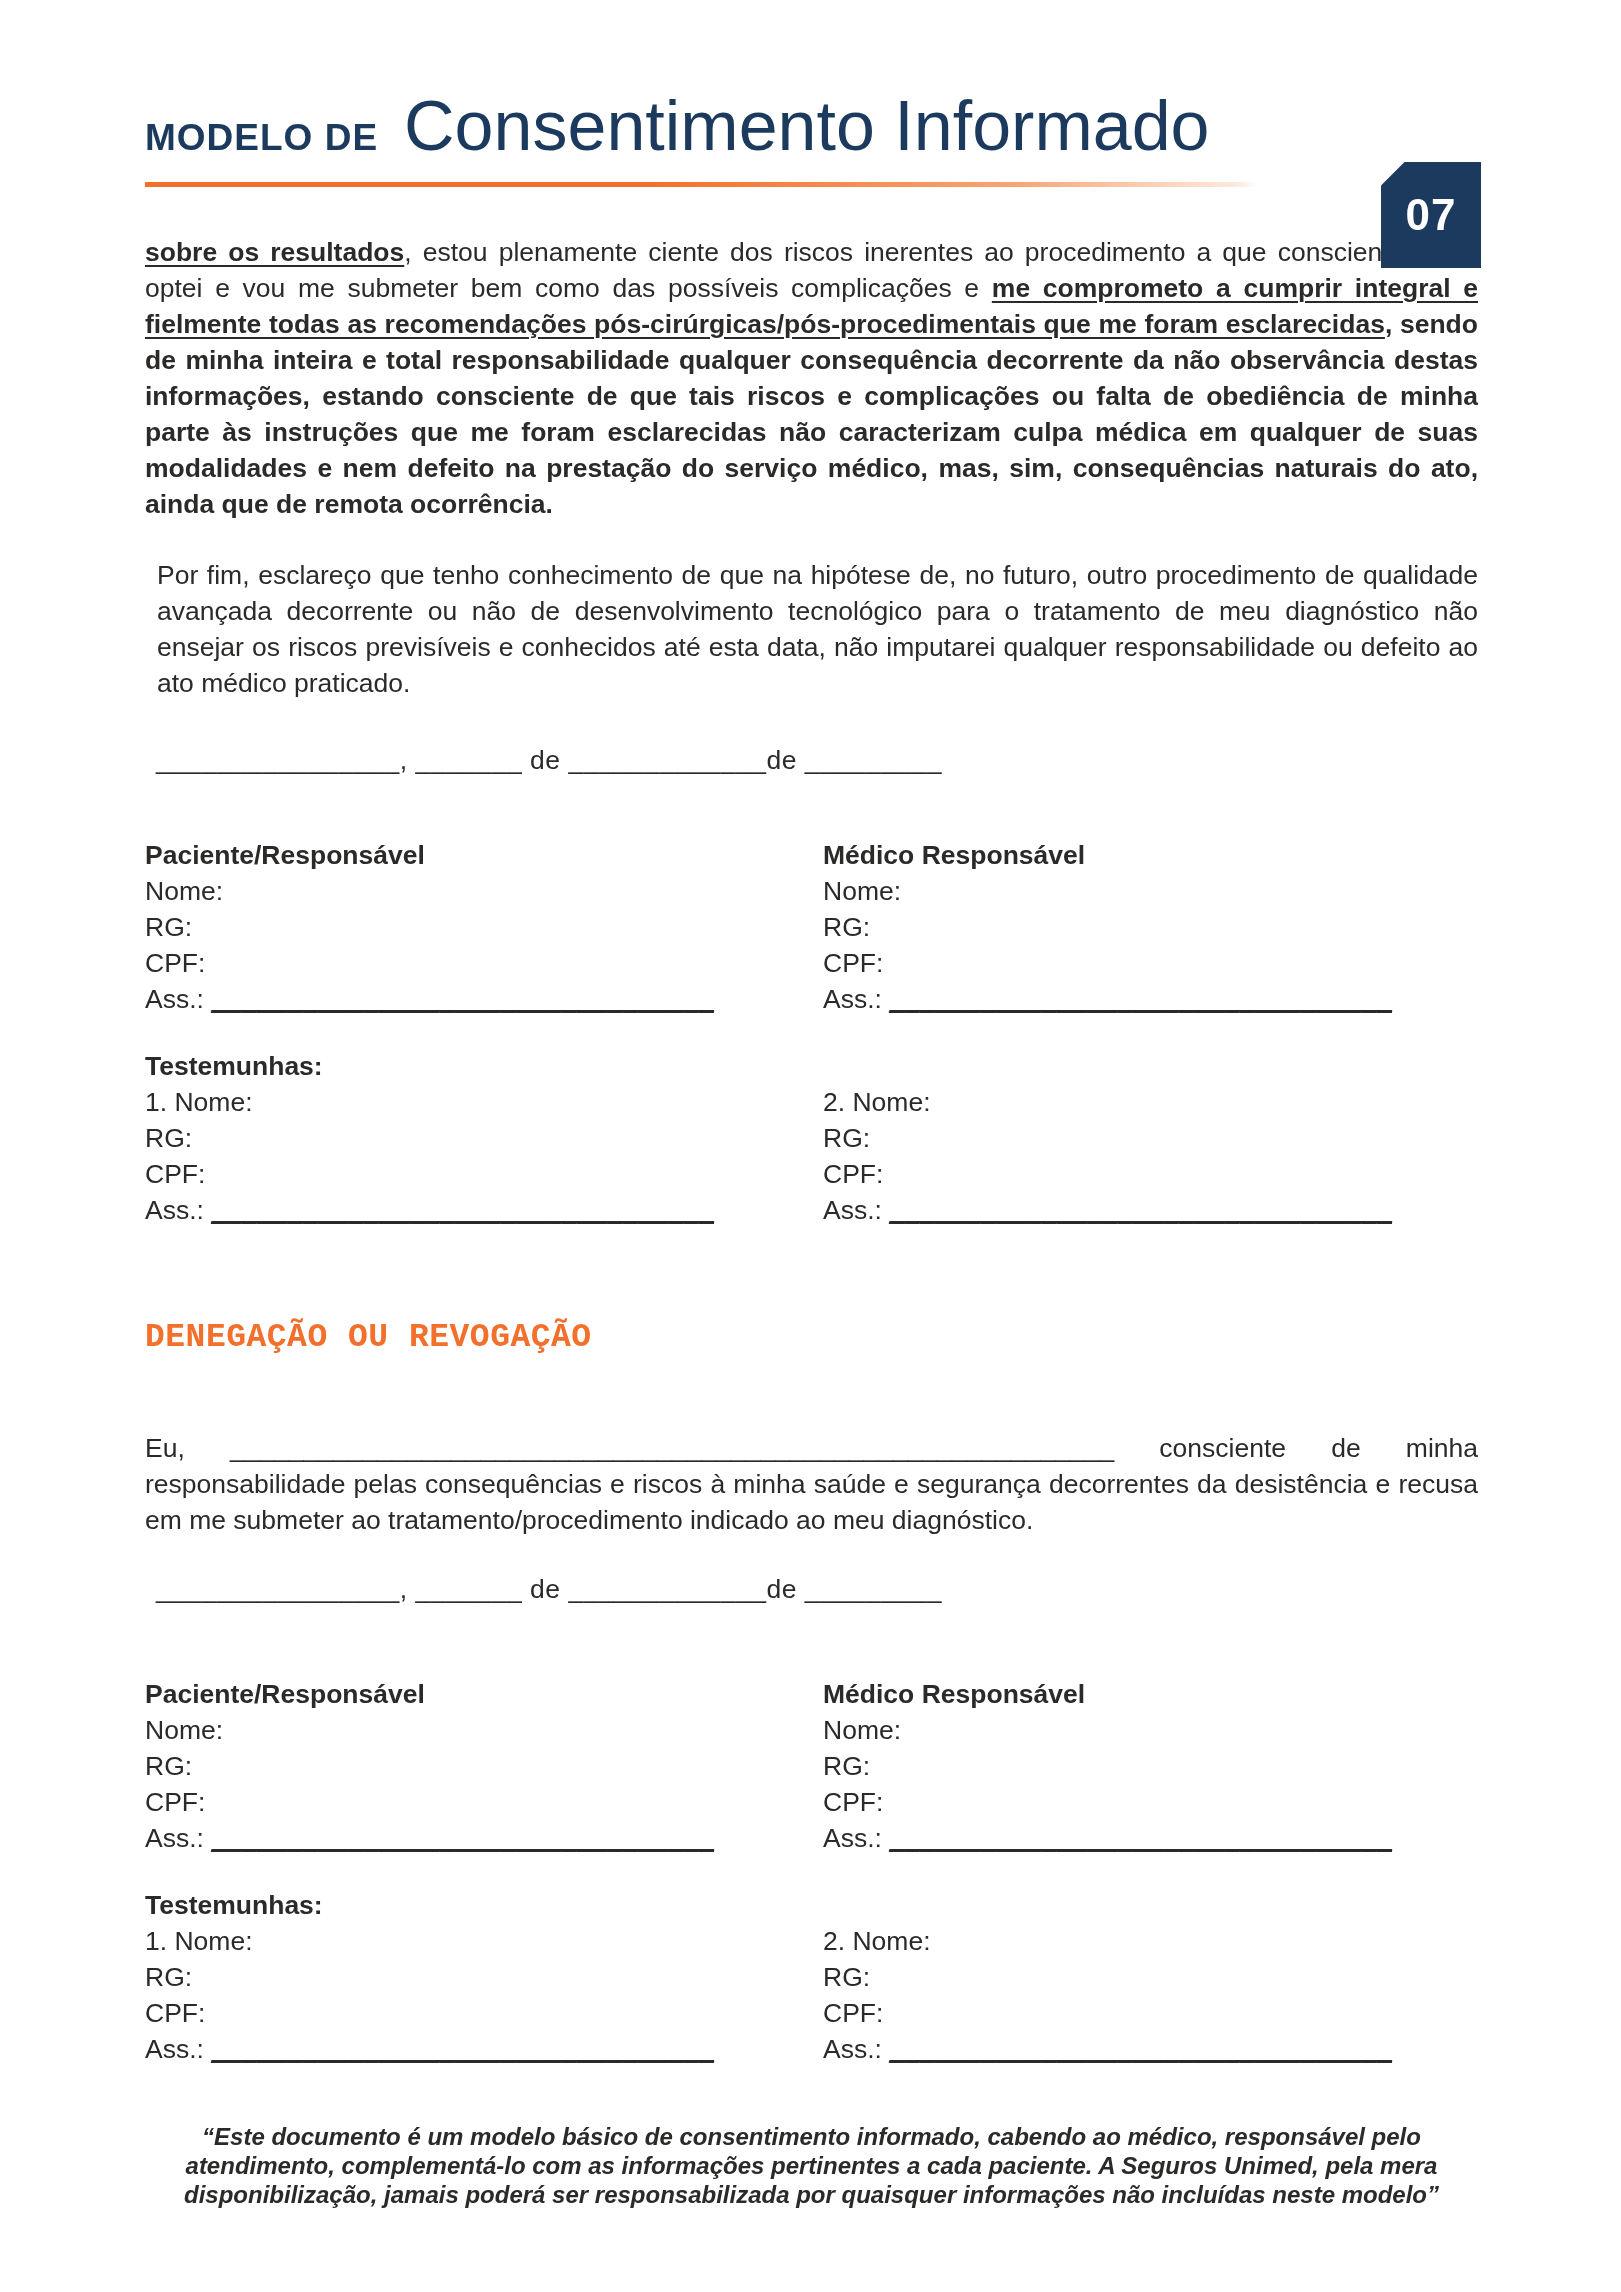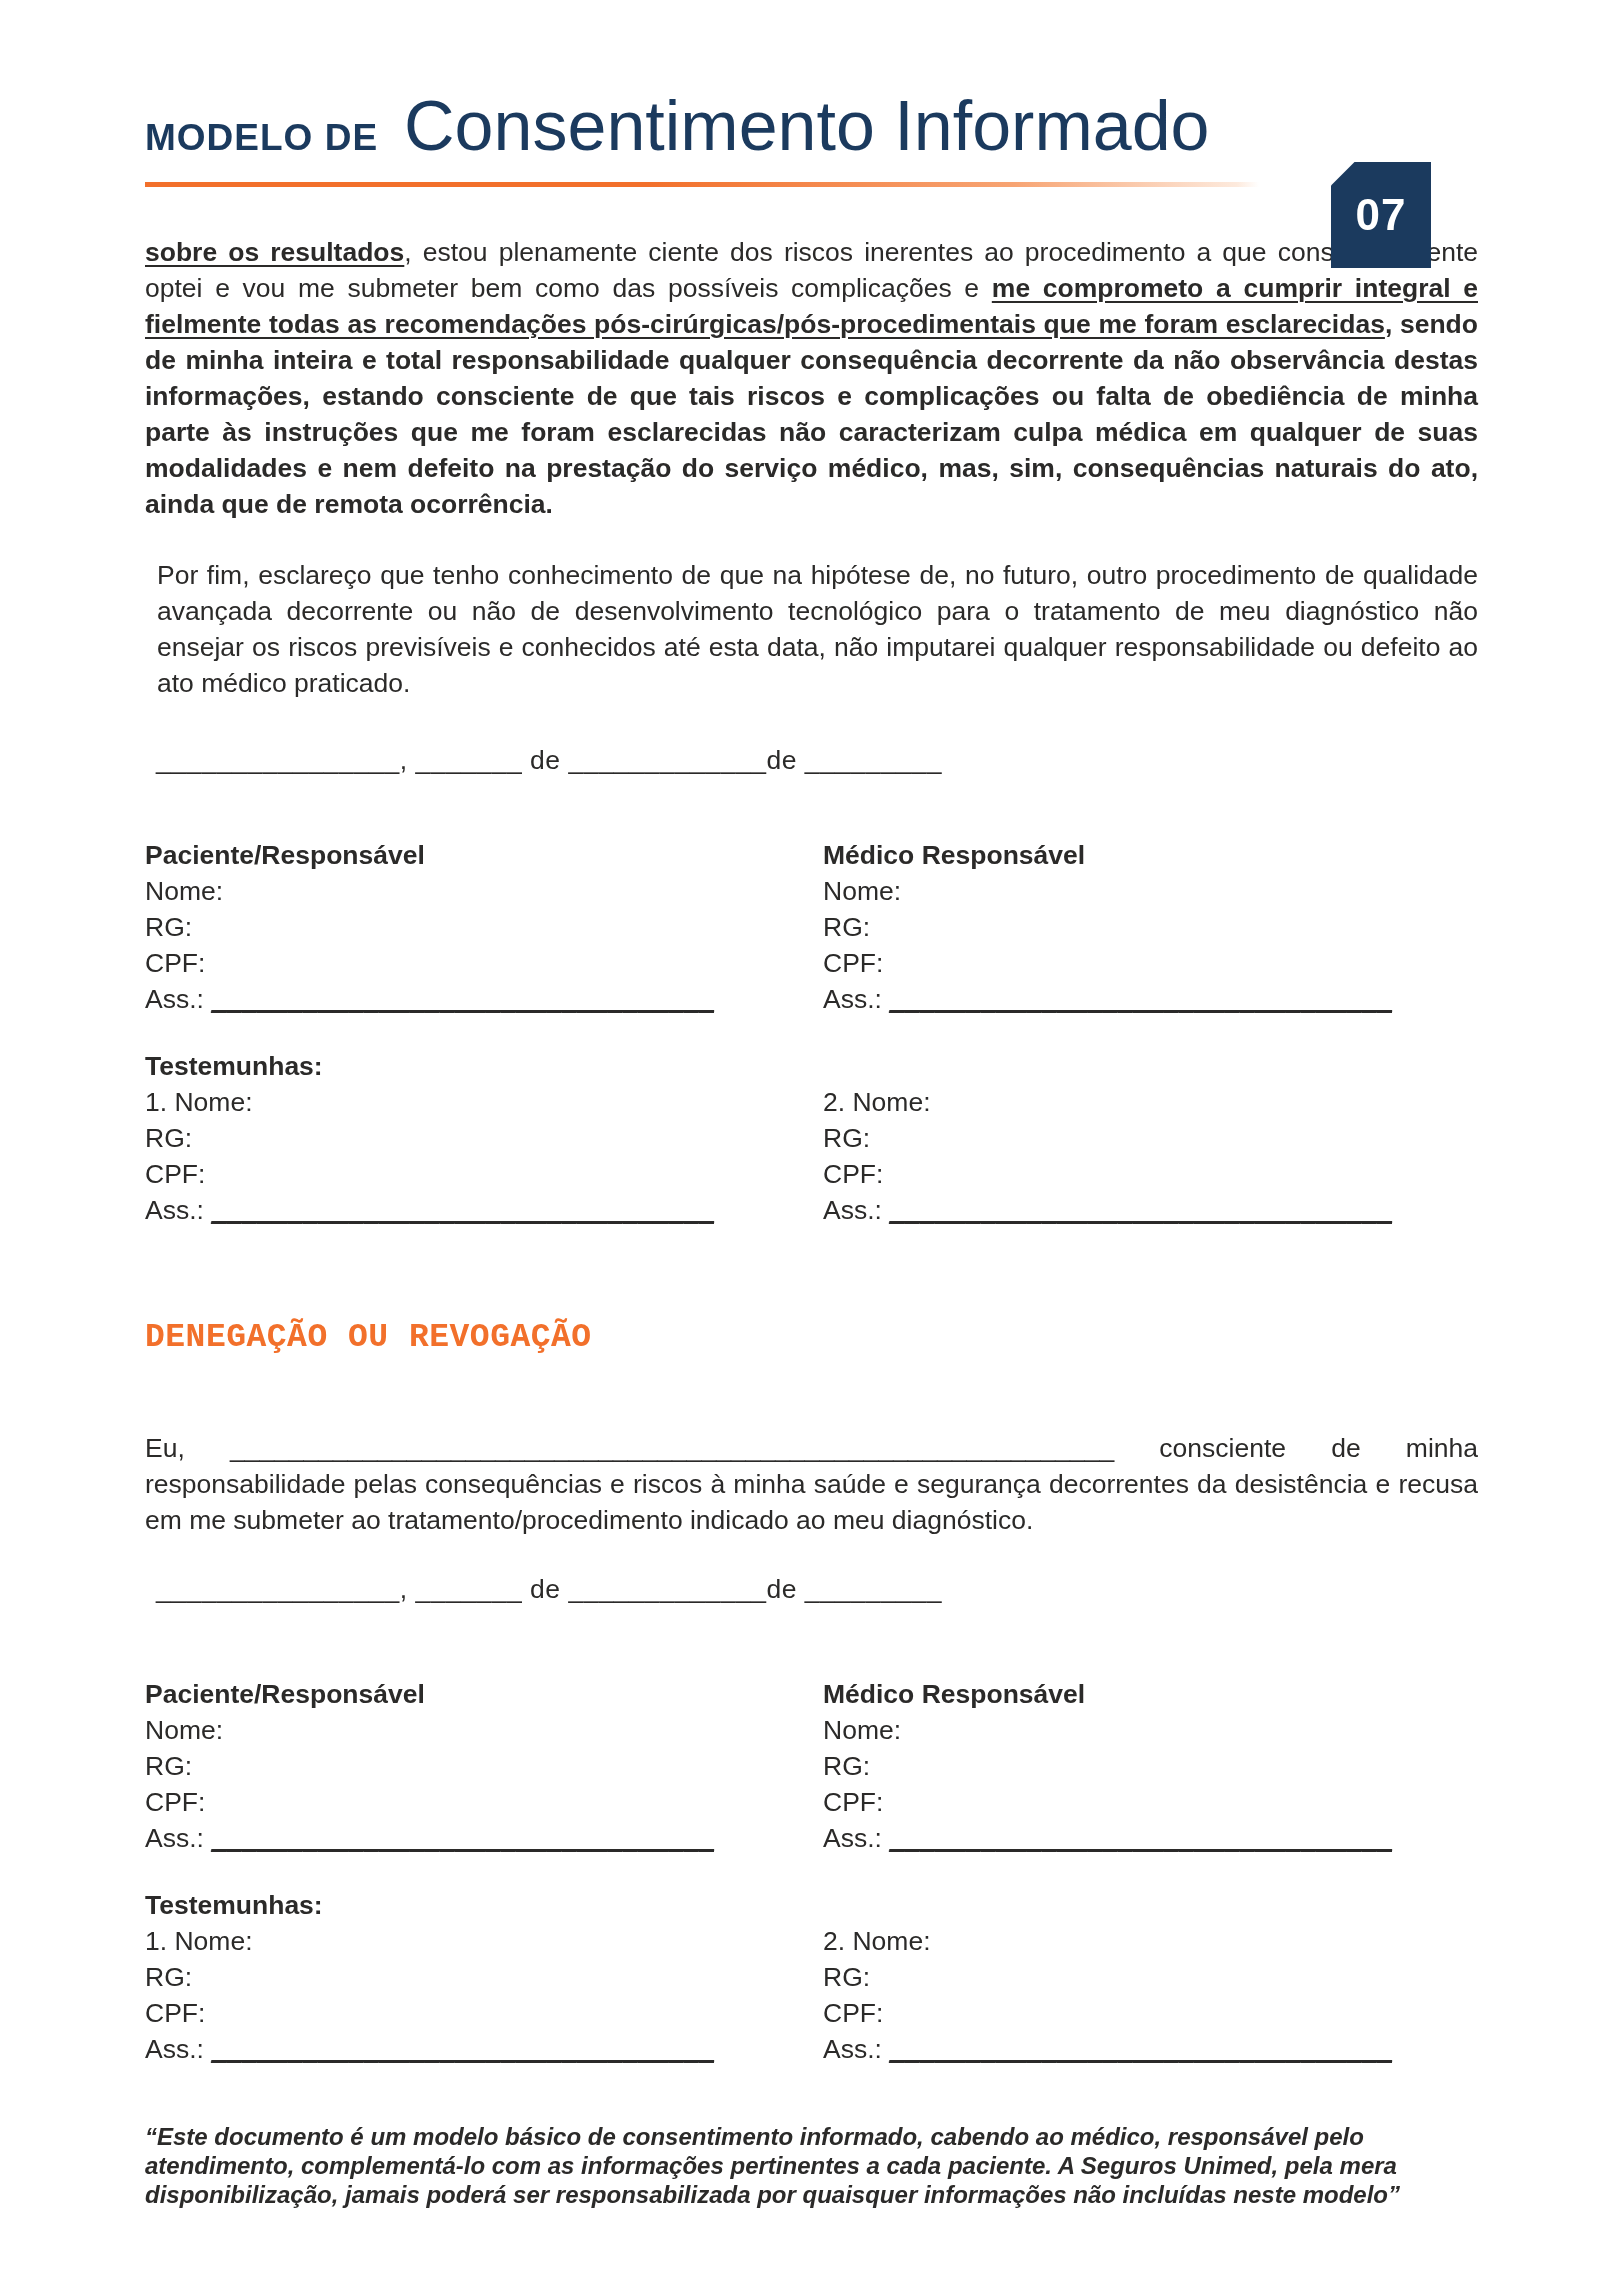--- a/index.html
+++ b/index.html
@@ -34,21 +34,21 @@
   .doc-title{
     font-size:70px;font-weight:300;color:var(--navy);
     letter-spacing:0px;
   }
   .title-rule{
     margin-top:15.7px;
     width:1114px;height:4.9px;border:none;
     background:linear-gradient(to right,var(--orange) 0%,var(--orange) 45%,#f7a473 78%,#fdeadd 98%,#ffffff 100%);
   }
   .page-badge{
-    position:absolute;left:1331px;top:76px;
+    position:absolute;left:1381px;top:76px;
     width:100px;height:106px;
     background:var(--navy);
     clip-path:polygon(23.5px 0, 100% 0, 100% 100%, 0 100%, 0 23.5px);
     display:flex;align-items:center;justify-content:center;
   }
   .page-badge span{
     color:#ffffff;font-size:44px;font-weight:bold;
     letter-spacing:1px;
   }
   
@@ -91,21 +91,21 @@
     letter-spacing:0.5px;
     font-family:Liberation Mono, monospace;
   }
   #revocation-paragraph{margin-top:74px;}
   
   .footer-note{
     margin-top:55px;
     font-size:24px;line-height:29px;
     font-style:italic;font-weight:bold;
     color:var(--text);
-    text-align:left;
+    text-align:center;
   }
 </style>
 </head>
 <body>
 
 <div class="page">
 
   <div class="header-row">
     <span class="kicker">MODELO DE</span>
     <span class="doc-title">Consentimento Informado</span>

